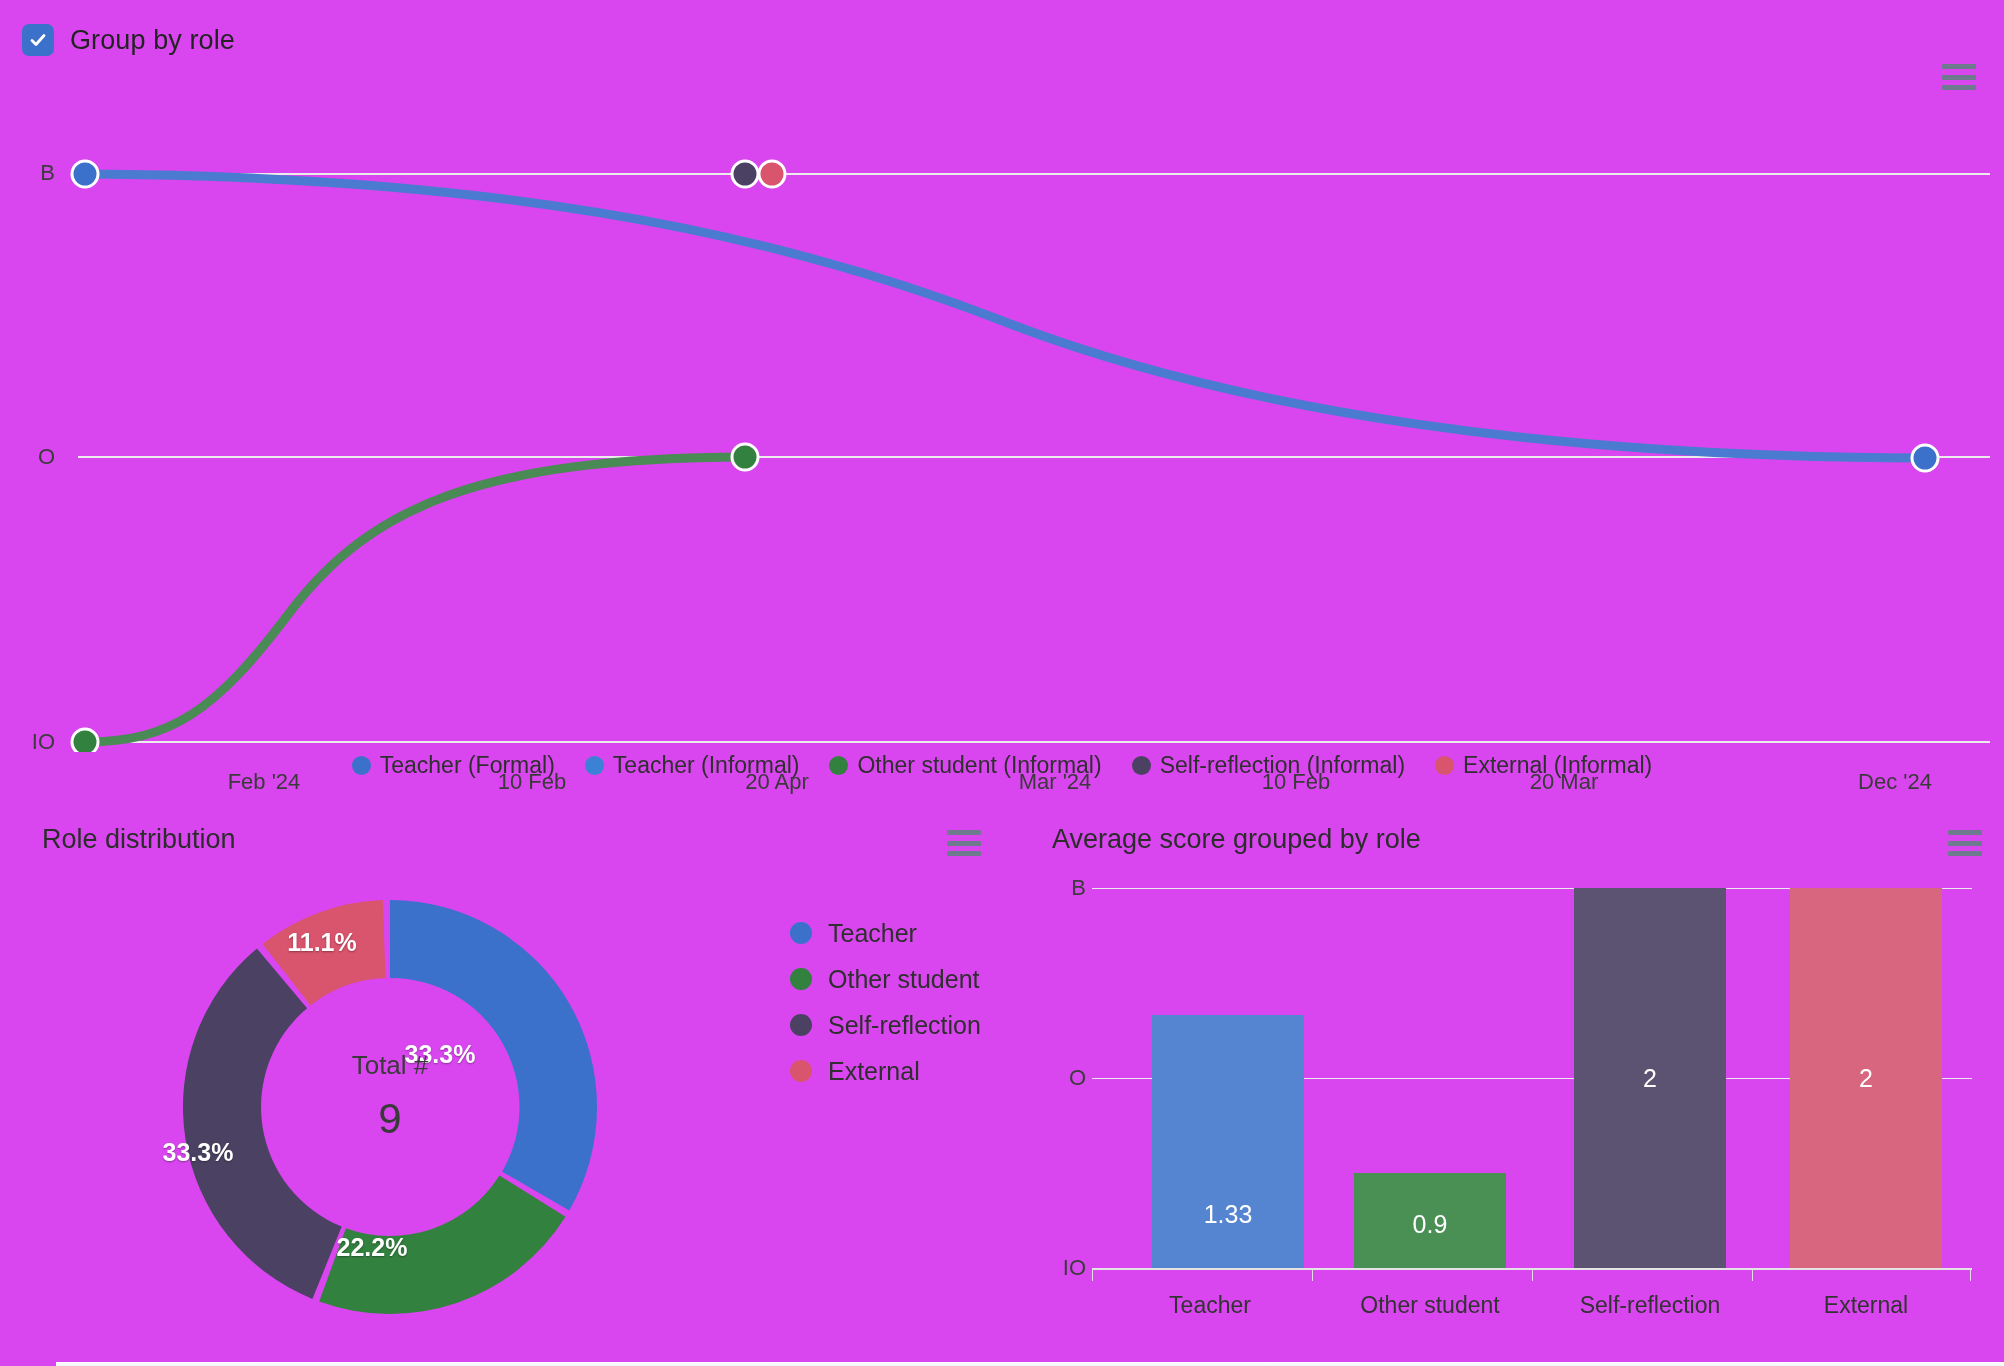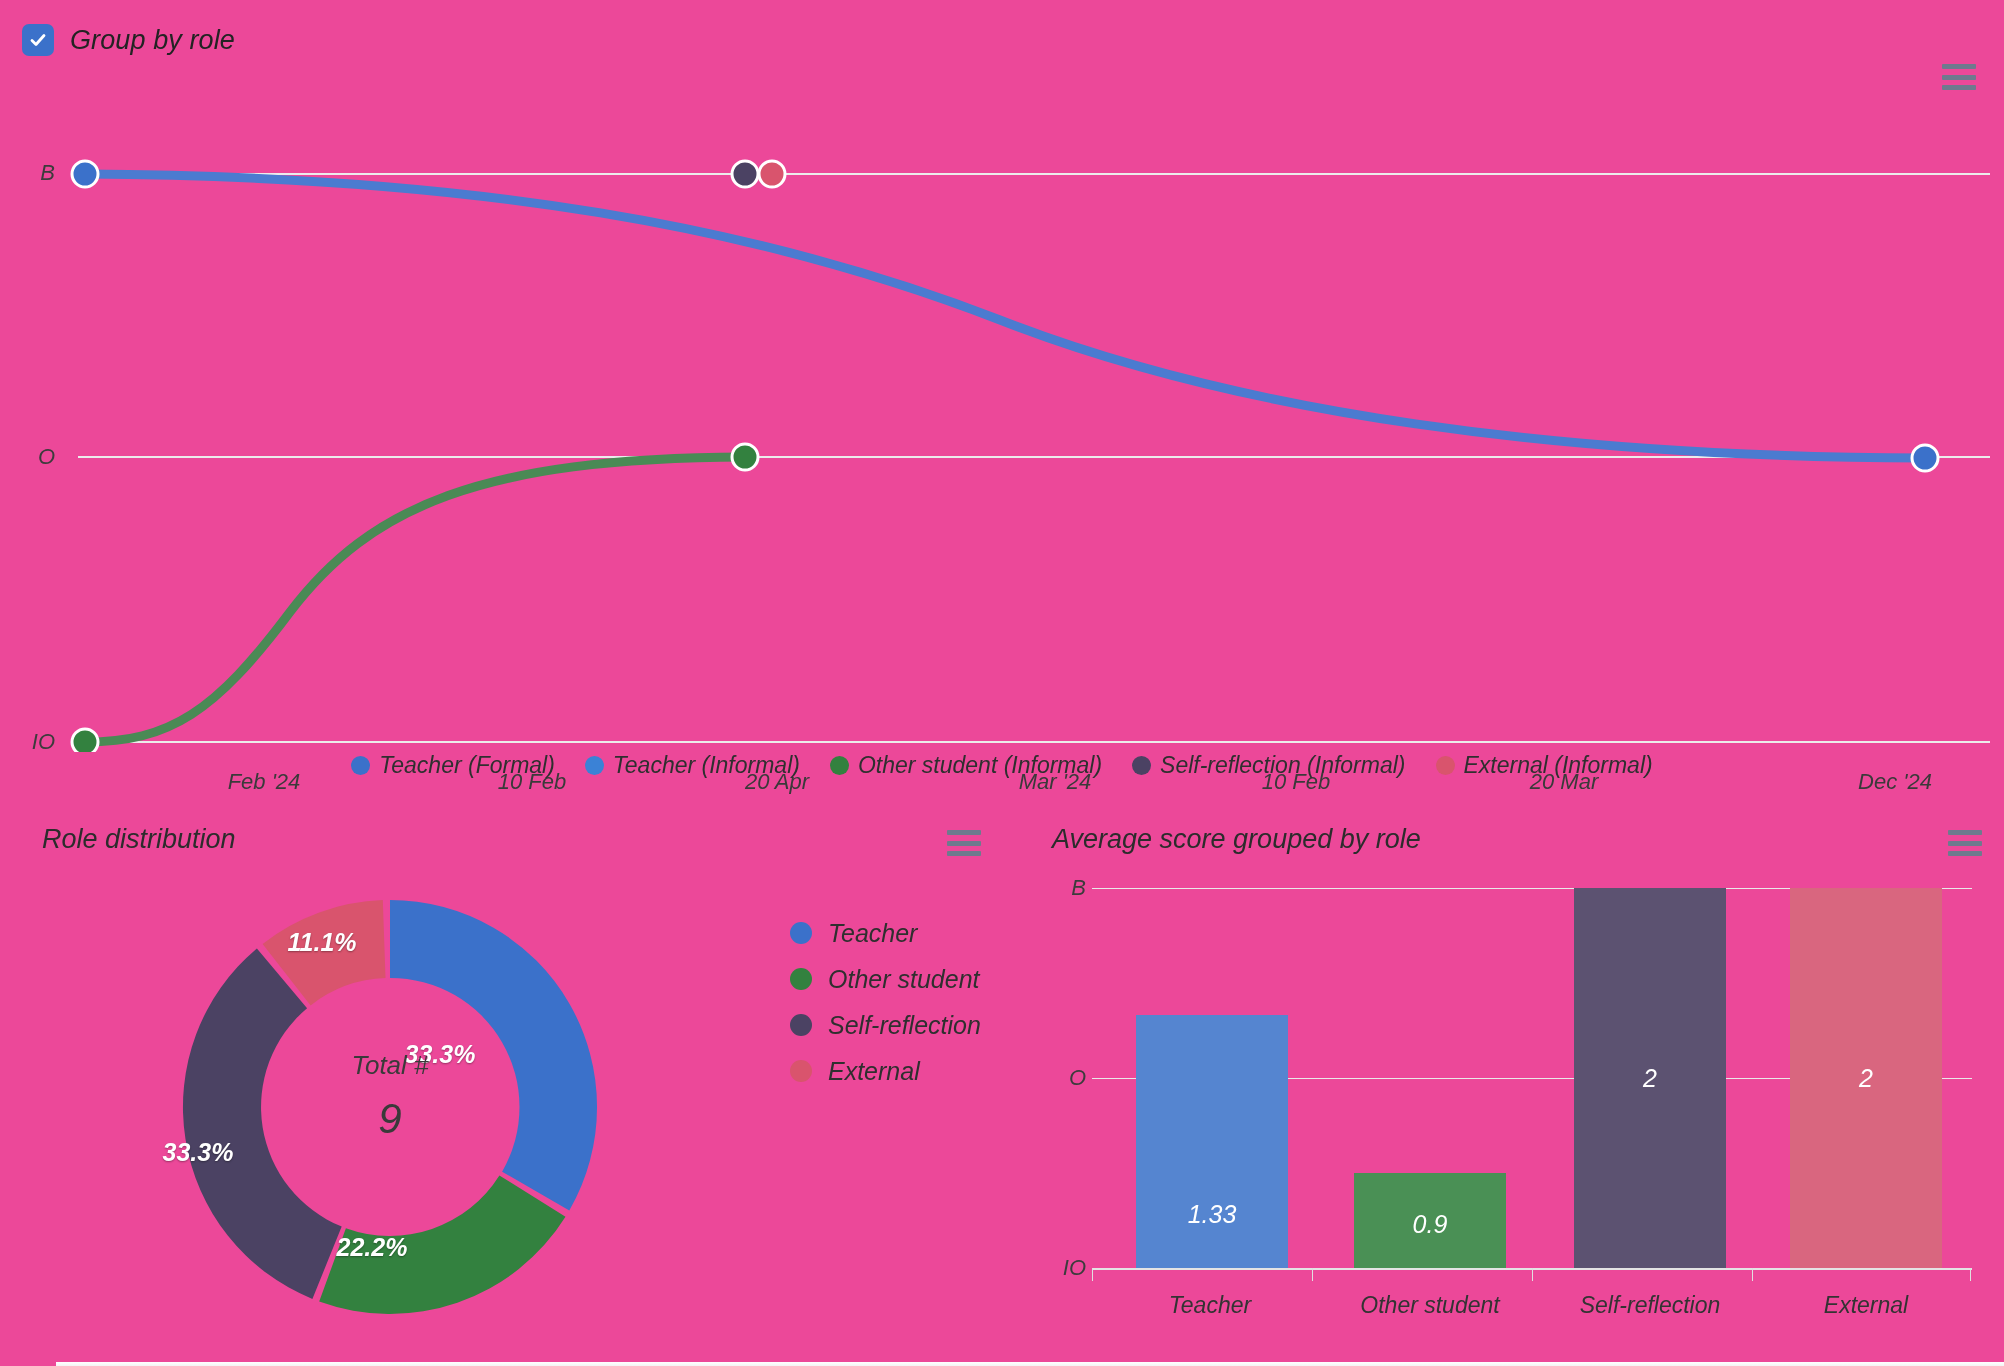--- a/index.html
+++ b/index.html
@@ -12,22 +12,21 @@
     height: 1366px;
     font-family: "Liberation Sans", sans-serif;
     color: #2b2b2b;
     overflow: hidden;
     position: relative;
   }
   .page {
     position: relative;
     width: 2004px;
     height: 1366px;
-    background: #ec4899;
-    font-style: italic;
+    background: #d946ef;
   }
 
   
   .checkbox-row {
     position: absolute;
     left: 22px;
     top: 20px;
     display: flex;
     align-items: center;
     gap: 16px;
@@ -406,21 +405,21 @@
 
         <div class="bar-grid" style="top:0px;"></div>
         <div class="bar-grid" style="top:190px;"></div>
 
         <div class="bar-ylabel" style="top:0px;">B</div>
         <div class="bar-ylabel" style="top:190px;">O</div>
         <div class="bar-ylabel" style="top:380px;">IO</div>
 
         <div class="bar-plot">
 
-          <div class="bar-col" style="left:44px; width:152px; height:184px;">
+          <div class="bar-col" style="left:60px; width:152px; height:184px;">
             <div class="bar-rect" style="height:253px; background:#5585d0;"></div>
             <div class="bar-val" style="top:116px;">1.33</div>
           </div>
 
           <div class="bar-col" style="left:262px; width:152px; height:95px;">
             <div class="bar-rect" style="height:95px; background:#4a9055;"></div>
             <div class="bar-val" style="top:37px;">0.9</div>
           </div>
 
           <div class="bar-col" style="left:482px; width:152px; height:380px;">

